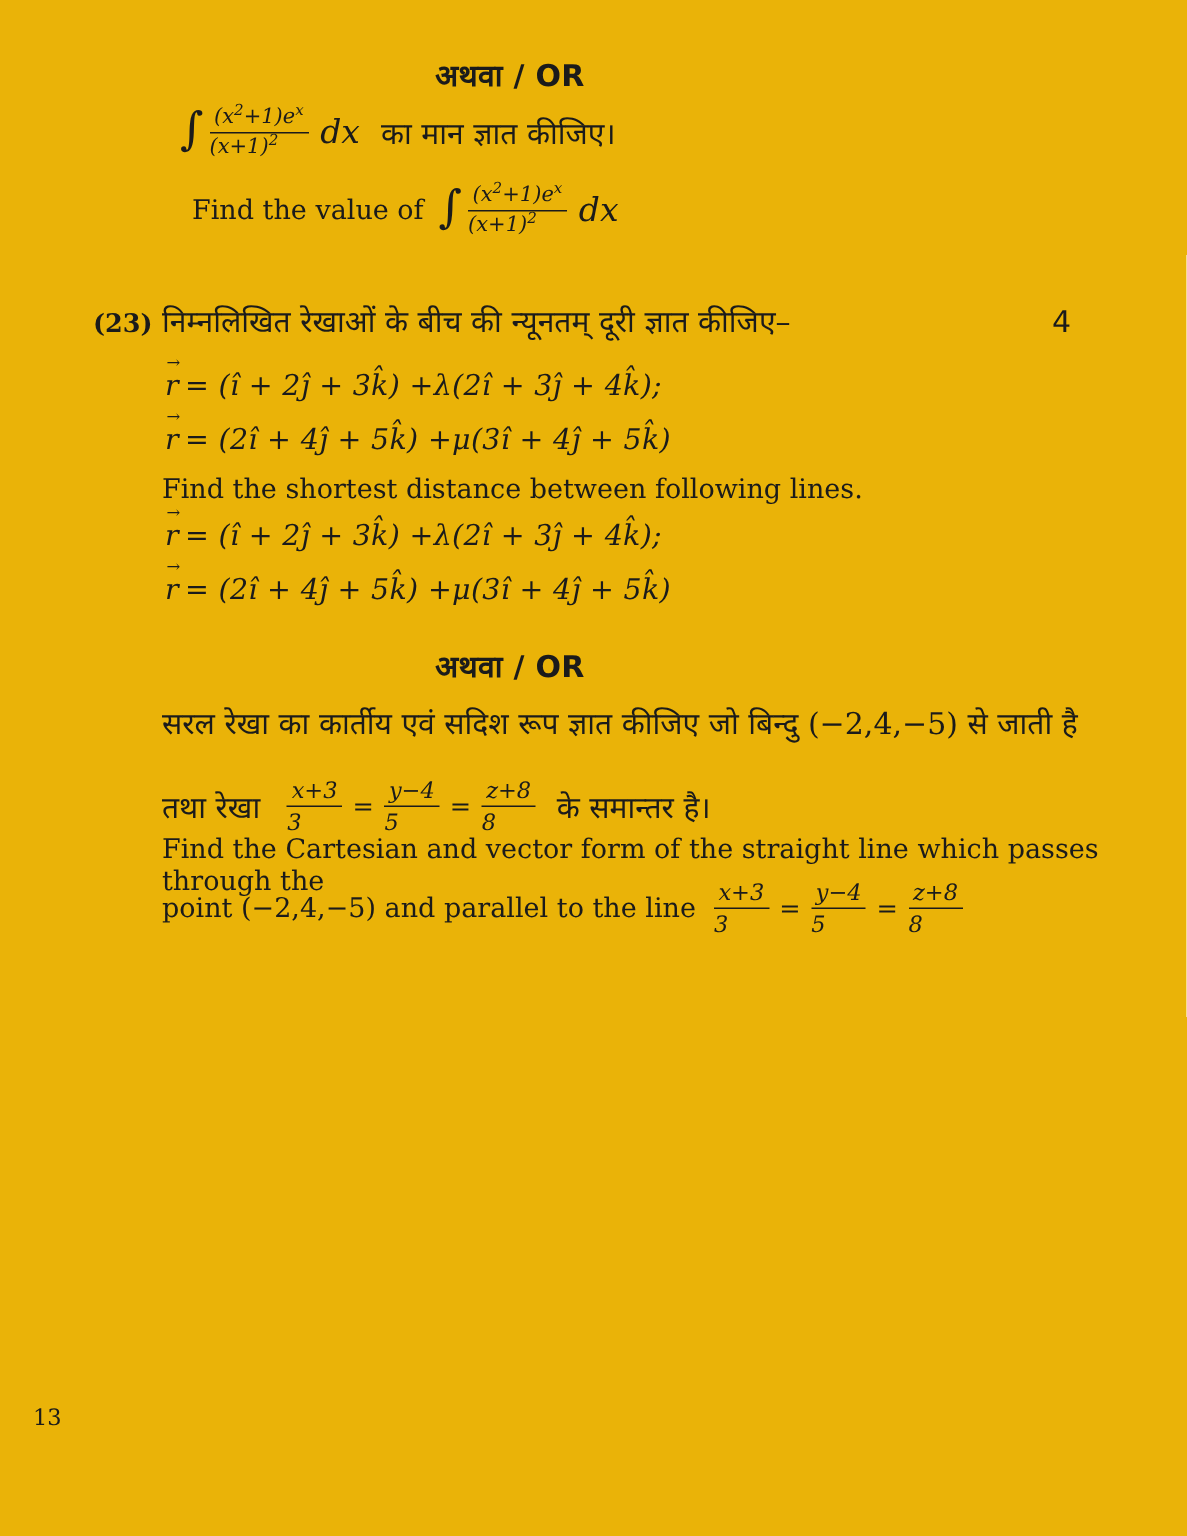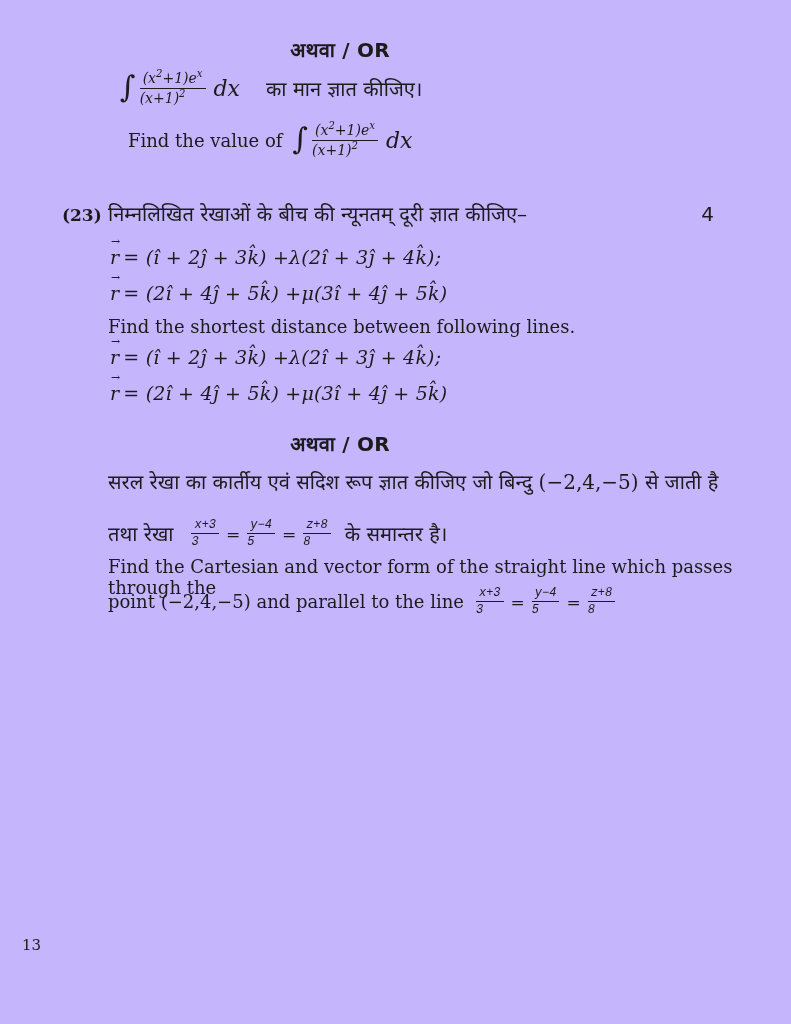--- a/index.html
+++ b/index.html
@@ -1,20 +1,20 @@
 <!DOCTYPE html>
 <html><head>
 <meta charset="utf-8">
 <style>
   * { margin:0; padding:0; box-sizing:border-box; }
   html,body { background:#ffffff; }
   .page {
     position:relative;
     width:791px; height:1024px;
-    background:#c4b5fd;
+    background:#eab308;
     color:#1b1b1b;
     font-family:"DejaVu Serif","Liberation Serif",serif;
     overflow:hidden;
   }
   .abs { position:absolute; }
   .or-heading {
     left:0; top:36px; width:680px;
     text-align:center;
     font-family:"DejaVu Sans","Liberation Sans",sans-serif;
     font-weight:bold; font-size:20px;
@@ -28,25 +28,25 @@
     transform:translateY(-1px);
   }
   .frac {
     display:inline-block; 
     font-size:14px; font-style:italic; line-height:1.2;
     vertical-align:middle;
   }
   .frac .num { display:block; border-bottom:1.4px solid #1b1b1b; padding:0 3px 1px; }
   .frac .den { display:block; padding-top:1px; }
   .frac sup { font-size:0.72em; vertical-align:super; line-height:0; }
-  .frac-lg { font-size:12px;font-family:Liberation Mono, monospace; }
+  .frac-lg { font-size:15px; }
   .dx { font-style:italic; font-size:22px; margin-left:8px; }
   .hindi { font-size:20px; }
   .english { font-size:18px; }
-  .hindi-tail { margin-left:26px; }
+  .hindi-tail { margin-left:14px; }
   .int-line-hi { left:120px; top:70px; }
   .int-line-en { left:128px; top:122px; }
   .int-line-en .prefix { margin-right:10px; }
   .q23-row { left:62px; top:200px; width:652px; display:flex; align-items:baseline; }
   .q-number { font-weight:bold; font-size:17px; flex:0 0 46px; }
   .q23-row .hindi { flex:1 1 auto; }
   .marks {
     font-family:"DejaVu Sans","Liberation Sans",sans-serif;
     font-size:20px; margin-left:12px; flex:0 0 auto;
   }

